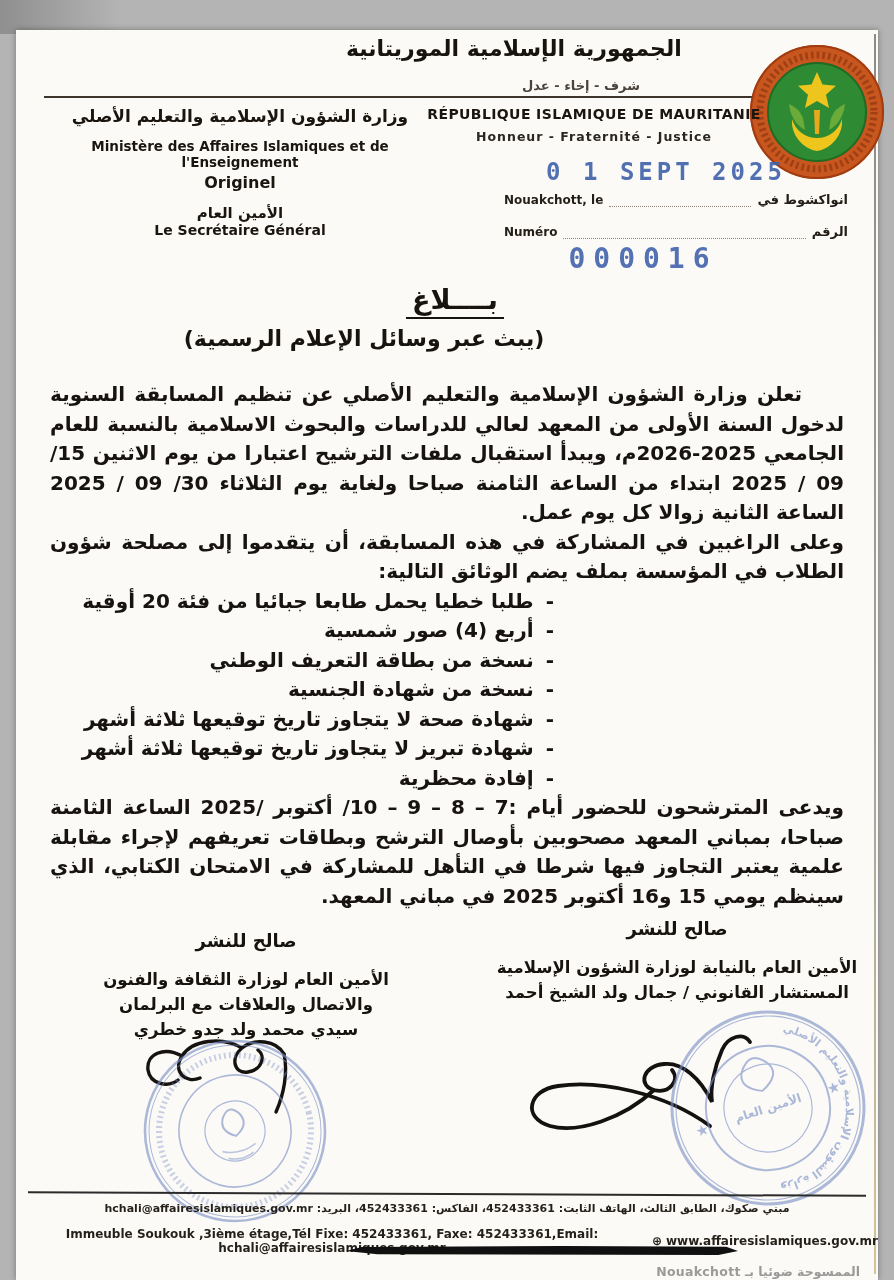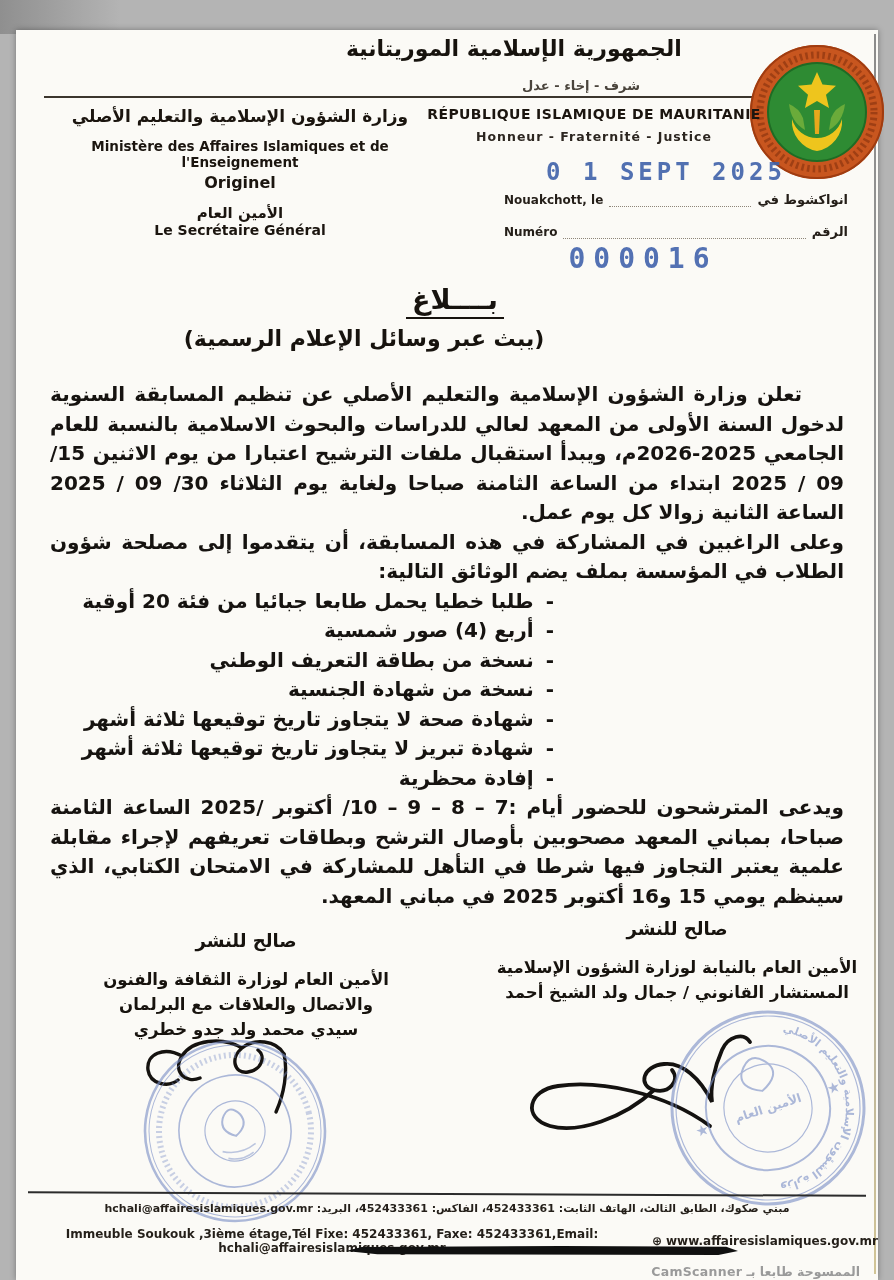--- a/index.html
+++ b/index.html
@@ -239,15 +239,15 @@
     </svg>
 
     <div class="footer-rule"></div>
     <div class="footer-ar">مبني صكوك، الطابق الثالث، الهاتف الثابت: 452433361، الفاكس: 452433361، البريد: hchali@affairesislamiques.gov.mr</div>
     <div class="footer-fr">
       <span>Immeuble Soukouk ,3ième étage,Tél Fixe: 452433361, Faxe: 452433361,Email: hchali@affairesislamiques.gov.mr</span>
       <span>⊕</span>
       <span>www.affairesislamiques.gov.mr</span>
     </div>
     <div class="footer-bar"></div>
-    <div class="camscanner">الممسوحة طابعا بـ CamScanner</div>
+    <div class="camscanner">الممسوحة ضوئيا بـ Nouakchott</div>
   </div>
 </div>
 
 </body></html>

